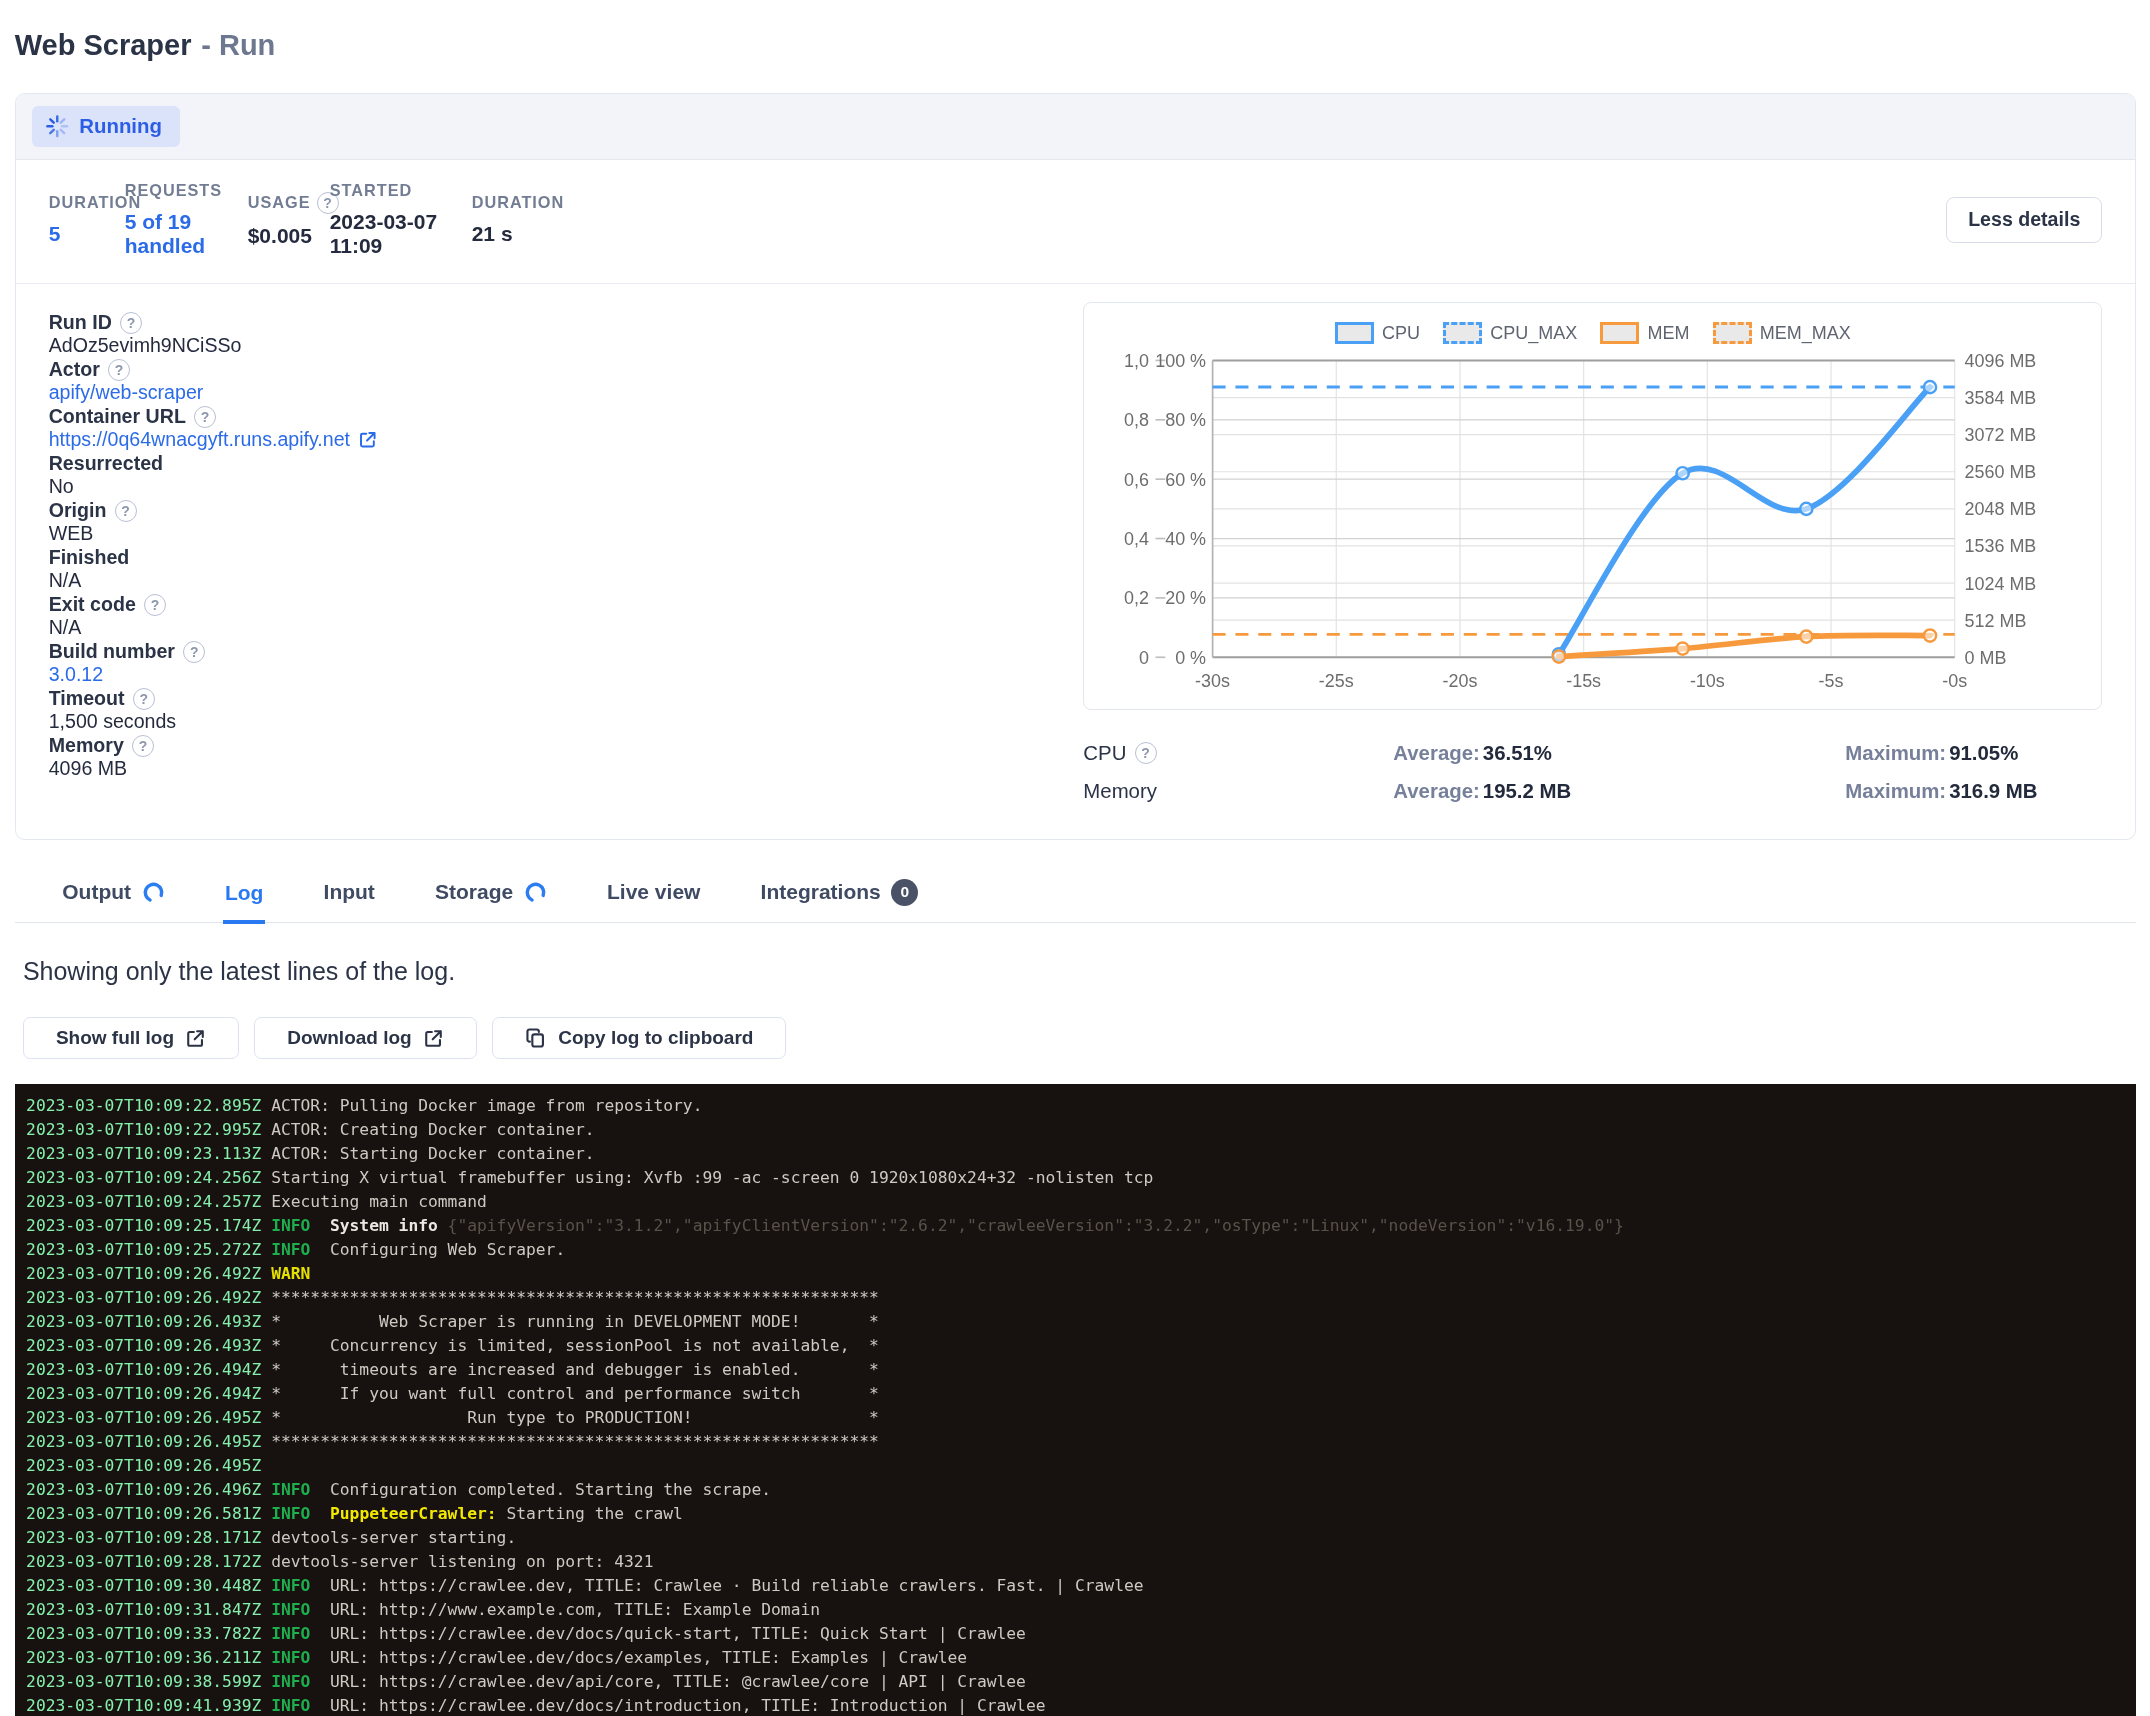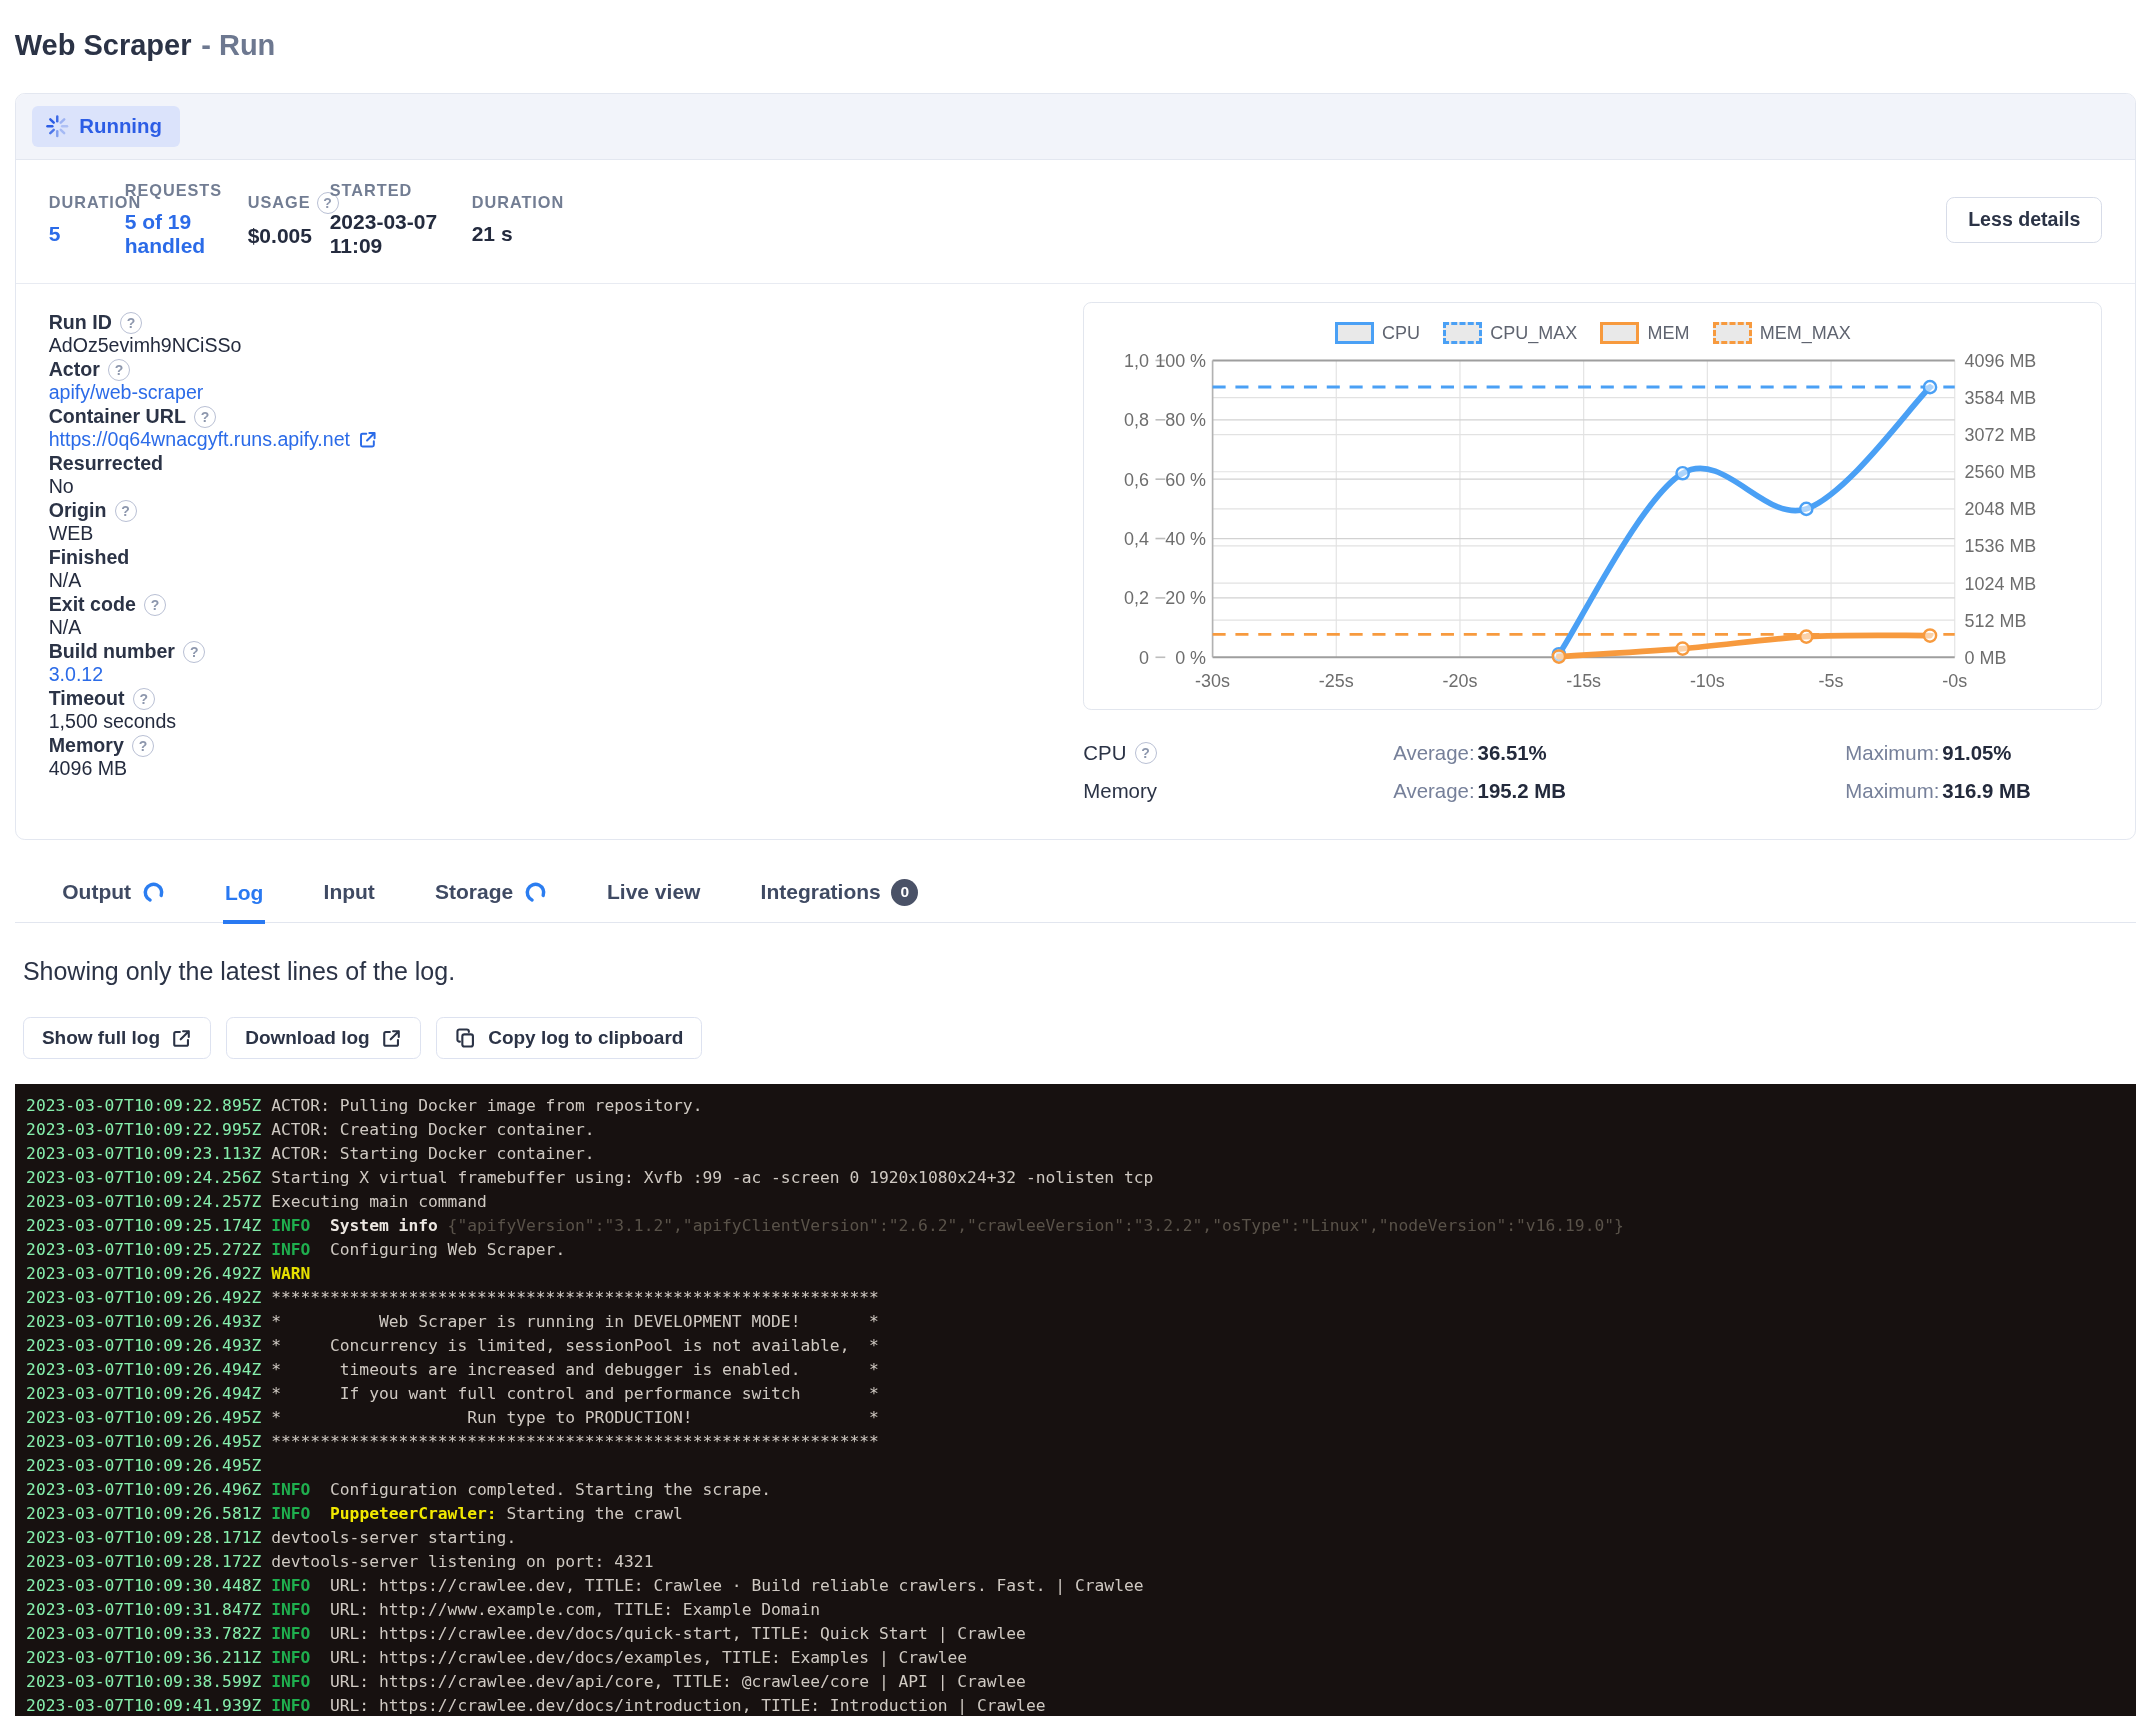--- a/index.html
+++ b/index.html
@@ -51,35 +51,35 @@
   .chart-card { border: 1.2px solid #e2e6ee; border-radius: 8.2px; padding: 19.6px 11.4px 8.2px 11.4px;
     height: 408px; }
   .legend { display: flex; justify-content: center; align-items: center; gap: 23px; margin-bottom: 4.9px; }
   .legend-item { display: flex; align-items: center; gap: 8.2px; font-size: 18px; color: #5f6470; }
   .swatch { width: 39px; height: 22px; background: #e9e9e9; border: 3.3px solid; }
   .swatch.dashed { border-style: dashed; }
   .chart-stats { margin-top: 24.5px; }
   .cs-row { display: flex; align-items: center; height: 38px; font-size: 20.4px; }
   .cs-name { width: 310px; display: flex; align-items: center; gap: 8.2px; color: #2b3346; }
   .cs-avg { width: 452px; } .cs-max { flex: 1; }
-  .cs-lab { color: #76809a; } .cs-val { font-weight: bold; color: #232a3c; margin-left: 3px; }
+  .cs-lab { color: #76809a; font-weight: bold; } .cs-val { font-weight: bold; color: #232a3c; margin-left: 3px; }
 
   
   .tabs { margin-top: 29px; padding-left: 46px; display: flex; column-gap: 57px;
     border-bottom: 1.6px solid #e2e6ef; }
   .tab { display: flex; align-items: center; gap: 10.6px; font-size: 21px; font-weight: 600;
     color: #3f4a63; padding: 9.8px 1.6px 18px 1.6px; margin-bottom: -1.6px; cursor: pointer; }
   .tab.active { color: #2979f2; border-bottom: 4.9px solid #2979f2; padding-bottom: 13px; }
   .tab-badge { width: 27px; height: 27px; border-radius: 50%; background: #4a5267; color: #fff;
     font-size: 15.5px; font-weight: bold; display: inline-flex; align-items: center; justify-content: center; }
 
   .notice { margin: 34px 0 0 8.2px; font-size: 25px; color: #2b3346; }
 
   .log-actions { display: flex; gap: 14.7px; margin: 31px 0 0 8.2px; }
-  .log-btn { display: inline-flex; align-items: center; gap: 11.4px; height: 42px; padding: 0 18px;
+  .log-btn { display: inline-flex; align-items: center; gap: 11.4px; height: 42px; padding: 0 32px;
     background: #fff; border: 1.2px solid #dde2f0; border-radius: 7.3px; font-family: inherit;
     font-size: 19px; font-weight: 600; color: #2b3346; cursor: pointer; }
 
   
   .console { position: relative; margin-top: 24.5px; height: 693px; background: #171110;
     overflow: hidden; }
   .console-inner { padding: 9.8px 0 0 11.4px; font-family: "DejaVu Sans Mono", monospace;
     font-size: 16.3px; line-height: 24px; white-space: pre; }
   .lt { color: #86efac; } .lp { color: #cfc9c2; } .lb { color: #ece7e1; font-weight: bold; }
   .li { color: #1fae4e; font-weight: bold; } .lw { color: #e6e000; font-weight: bold; }

